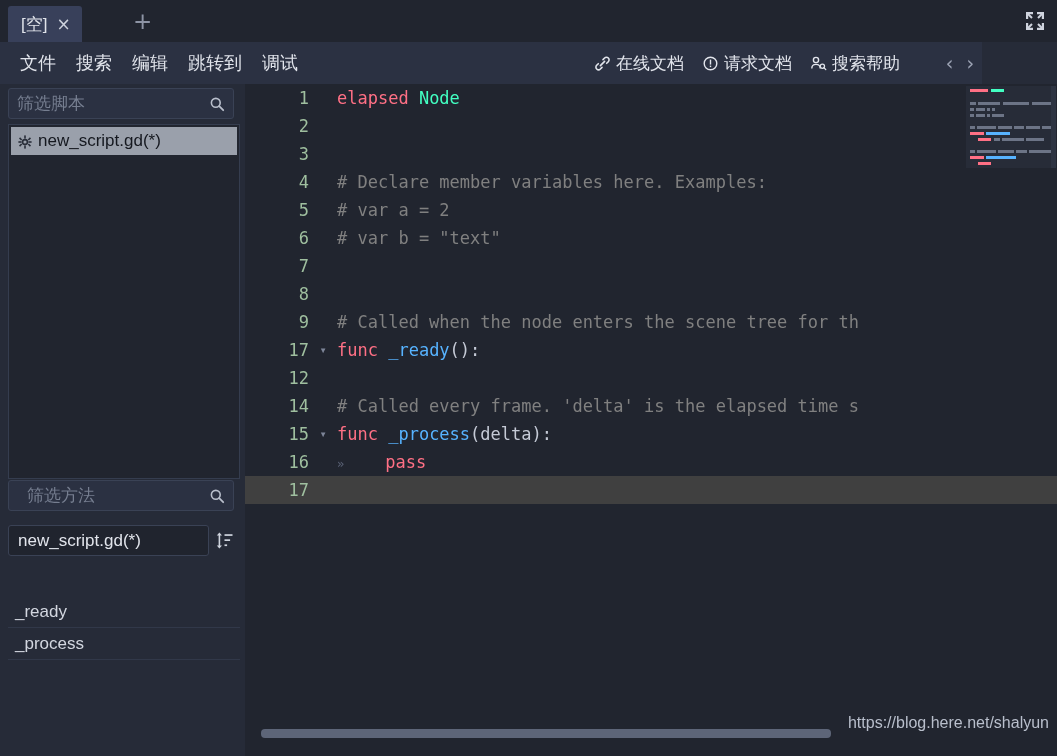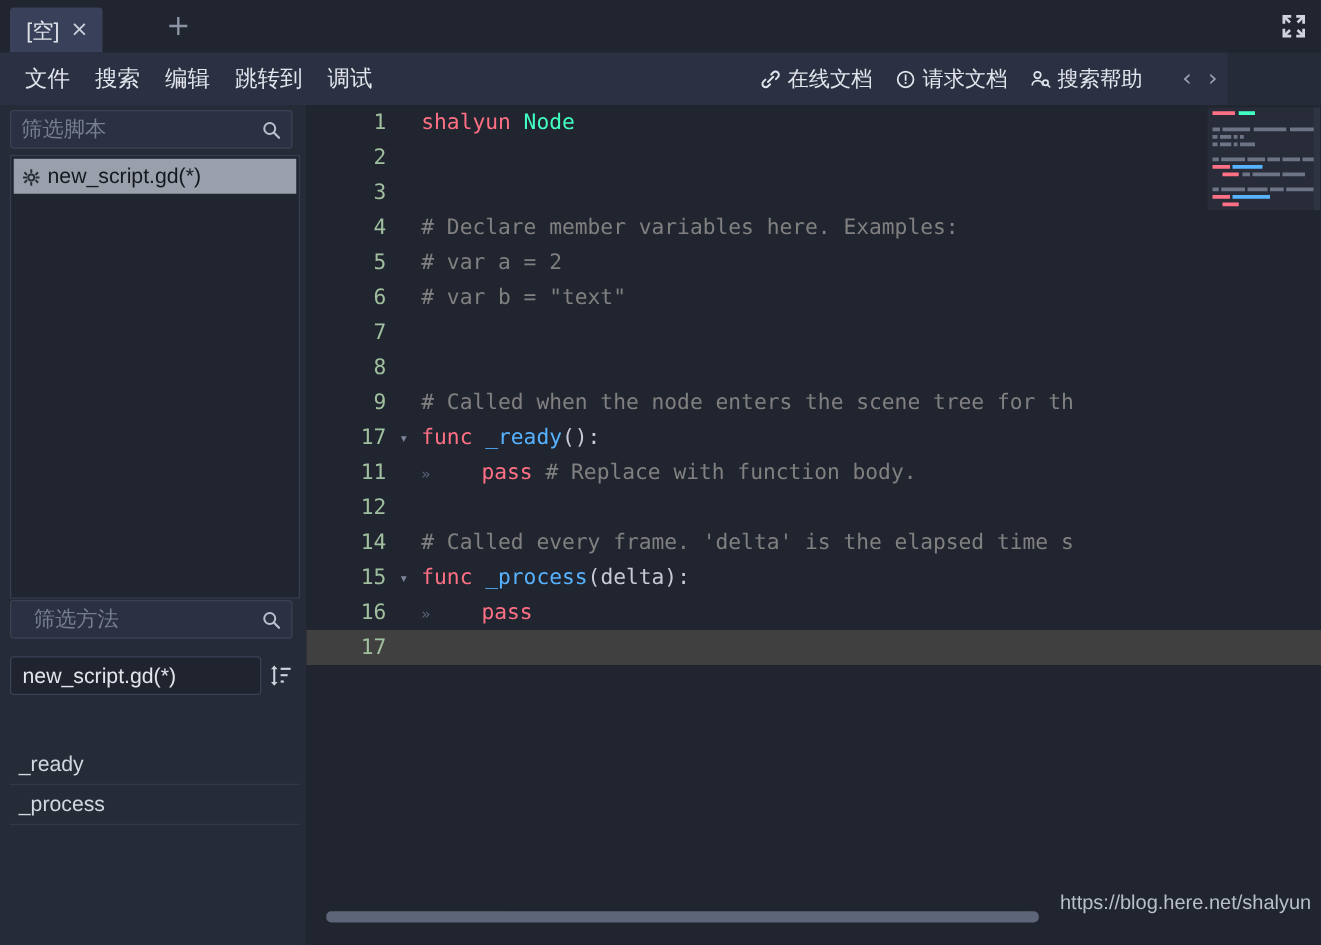--- a/index.html
+++ b/index.html
@@ -37,21 +37,21 @@
   }
 
   
   .menubar {
     position: absolute; left: 0; top: 42px; width: 982px; height: 42px;
     background: #2b3142;
   }
   .menu-items { position: absolute; left: 10px; top: 0; height: 42px; display: flex; align-items: center; }
   .menu-item { color: #e2e5ec; font-size: 18px; padding: 0 10px; }
 
-  .doc-links { position: absolute; right: 68px; top: 0; height: 42px; display: flex; align-items: center; gap: 18px; }
+  .doc-links { position: absolute; right: 82px; top: 0; height: 42px; display: flex; align-items: center; gap: 18px; }
   .doc-link { display: flex; align-items: center; gap: 5px; color: #e2e5ec; font-size: 17px; }
   .doc-ico { display: inline-flex; width: 17px; height: 17px; align-items: center; justify-content: center; }
 
   .nav-sep { position: absolute; right: 58px; top: 50px; width: 1px; height: 27px; background: #4c5468; }
   .navbtns { position: absolute; right: 8px; top: 0; height: 42px; display: flex; align-items: center; gap: 13px; }
   .chev { color: #9aa1b2; font-size: 19px; font-family: "DejaVu Sans", sans-serif; }
 
   
   .leftpanel {
     position: absolute; left: 0; top: 84px; width: 241px; height: 672px;
@@ -280,31 +280,30 @@
         <span>_ready</span>
       </div>
       <div class="method-item">
         <span>_process</span>
       </div>
     </div>
   </div>
 
   <div class="editor">
     <div class="code-area" id="code-area">
-        <div class="code-line"><span class="lineno">1</span><span class="fold"></span><span class="codetext"><span class="kw">shalyun </span><span class="type">Node</span></span></div>
+        <div class="code-line"><span class="lineno">1</span><span class="fold"></span><span class="codetext"><span class="kw">elapsed </span><span class="type">Node</span></span></div>
         <div class="code-line"><span class="lineno">2</span><span class="fold"></span><span class="codetext"></span></div>
         <div class="code-line"><span class="lineno">3</span><span class="fold"></span><span class="codetext"></span></div>
         <div class="code-line"><span class="lineno">4</span><span class="fold"></span><span class="codetext"><span class="cmt"># Declare member variables here. Examples:</span></span></div>
         <div class="code-line"><span class="lineno">5</span><span class="fold"></span><span class="codetext"><span class="cmt"># var a = 2</span></span></div>
         <div class="code-line"><span class="lineno">6</span><span class="fold"></span><span class="codetext"><span class="cmt"># var b = "text"</span></span></div>
         <div class="code-line"><span class="lineno">7</span><span class="fold"></span><span class="codetext"></span></div>
         <div class="code-line"><span class="lineno">8</span><span class="fold"></span><span class="codetext"></span></div>
         <div class="code-line"><span class="lineno">9</span><span class="fold"></span><span class="codetext"><span class="cmt"># Called when the node enters the scene tree for th</span></span></div>
         <div class="code-line"><span class="lineno">17</span><span class="fold">▾</span><span class="codetext"><span class="kw">func </span><span class="fn">_ready</span><span class="plain">():</span></span></div>
-        <div class="code-line"><span class="lineno">11</span><span class="fold"></span><span class="codetext"><span class="tabmark" style="color: rgb(90, 98, 118);">»</span><span class="plain">    </span><span class="kw">pass</span><span class="cmt"> # Replace with function body.</span></span></div>
         <div class="code-line"><span class="lineno">12</span><span class="fold"></span><span class="codetext"></span></div>
         <div class="code-line"><span class="lineno">14</span><span class="fold"></span><span class="codetext"><span class="cmt"># Called every frame. 'delta' is the elapsed time s</span></span></div>
         <div class="code-line"><span class="lineno">15</span><span class="fold">▾</span><span class="codetext"><span class="kw">func </span><span class="fn">_process</span><span class="plain">(delta):</span></span></div>
         <div class="code-line"><span class="lineno">16</span><span class="fold"></span><span class="codetext"><span class="tabmark" style="color: rgb(90, 98, 118);">»</span><span class="plain">    </span><span class="kw">pass</span></span></div>
         <div class="code-line current"><span class="lineno">17</span><span class="fold"></span><span class="codetext"></span></div>
       </div>
 
     <div class="minimap" id="minimap">
         <div class="mm-row" style="left: 4px; top: 3px; width: 18px; background: rgb(255, 112, 133);"></div>
         <div class="mm-row" style="left: 25px; top: 3px; width: 13px; background: rgb(66, 255, 194);"></div>

